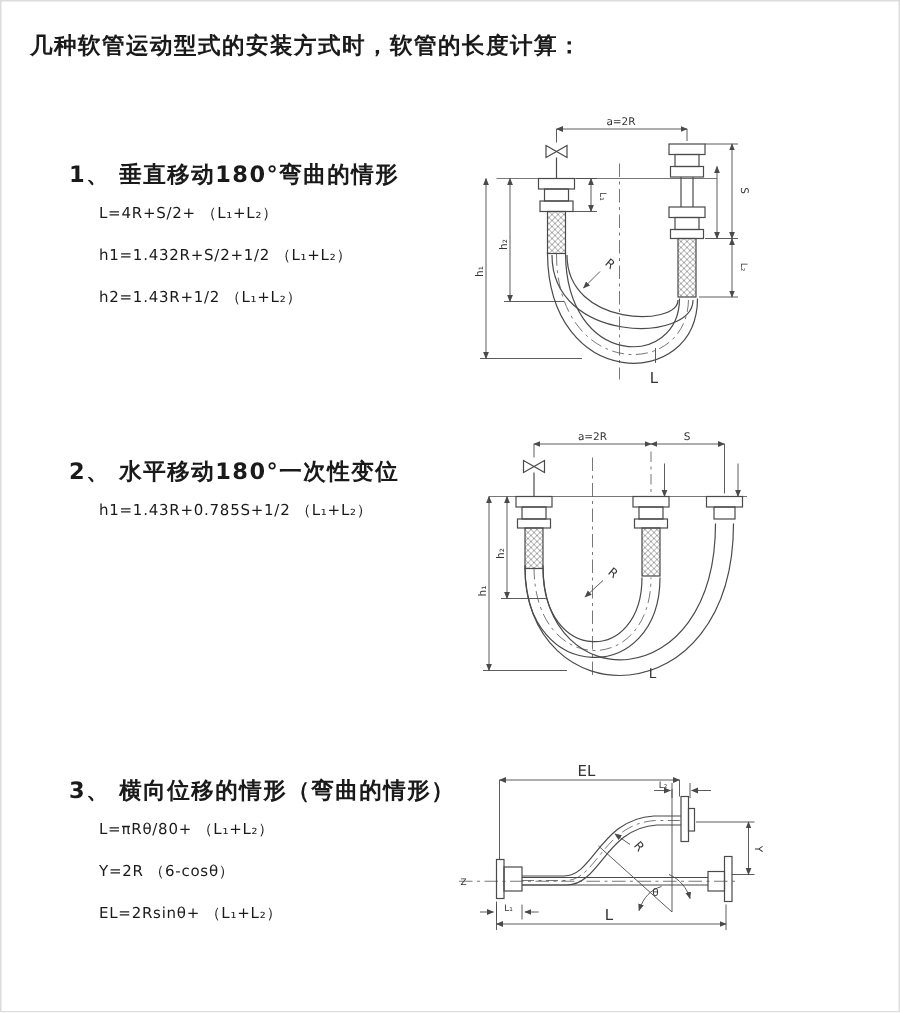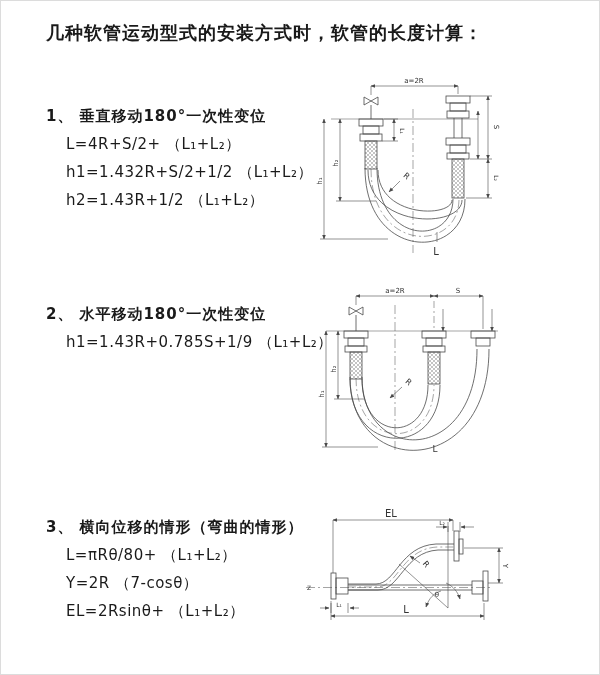--- a/index.html
+++ b/index.html
@@ -2,53 +2,53 @@
 <html><head>
 <meta charset="utf-8">
 <style>
   html,body{margin:0;padding:0;background:#fff;}
   .page{
     position:relative;width:600px;height:675px;background:#ffffff;
     border:1px solid #dcdcdc;box-sizing:border-box;overflow:hidden;
     font-family:"DejaVu Sans","Liberation Sans",sans-serif;color:#1a1a1a;
   }
   .title{
-    position:absolute;left:45px;top:20px;font-size:18px;font-weight:bold;
+    position:absolute;left:19px;top:20px;font-size:15px;font-weight:bold;
     letter-spacing:1px;white-space:nowrap;
   }
   .section{position:absolute;left:45px;width:300px;}
   .sec-heading{height:28px;font-size:15px;font-weight:bold;letter-spacing:1px;white-space:nowrap;}
   .sec-num{margin-right:6px;}
-  .frow{height:28px;font-size:15px;letter-spacing:.5px;padding-left:20px;white-space:nowrap;}
+  .frow{height:28px;font-size:10px;letter-spacing:.5px;padding-left:20px;white-space:nowrap;}
   .diag{position:absolute;}
   svg text{font-family:"DejaVu Sans","Liberation Sans",sans-serif;}
 </style>
 </head>
 <body>
 
 <div class="page">
 
   <div class="title">几种软管运动型式的安装方式时，软管的长度计算：</div>
 
   <div class="section" style="top:106px">
-    <div class="sec-heading"><span class="sec-num">1、</span><span>垂直移动180°一次性变位</span></div>
+    <div class="sec-heading"><span class="sec-num">1、</span><span>垂直移动180°弯曲的情形</span></div>
     <div class="frow">L=4R+S/2+ （L₁+L₂）</div>
     <div class="frow">h1=1.432R+S/2+1/2 （L₁+L₂）</div>
     <div class="frow">h2=1.43R+1/2 （L₁+L₂）</div>
   </div>
 
   <div class="section" style="top:304px">
     <div class="sec-heading"><span class="sec-num">2、</span><span>水平移动180°一次性变位</span></div>
-    <div class="frow">h1=1.43R+0.785S+1/9 （L₁+L₂）</div>
+    <div class="frow">h1=1.43R+0.785S+1/2 （L₁+L₂）</div>
   </div>
 
   <div class="section" style="top:517px">
     <div class="sec-heading"><span class="sec-num">3、</span><span>横向位移的情形（弯曲的情形）</span></div>
     <div class="frow">L=πRθ/80+ （L₁+L₂）</div>
-    <div class="frow">Y=2R （7-cosθ）</div>
+    <div class="frow">Y=2R （6-cosθ）</div>
     <div class="frow">EL=2Rsinθ+ （L₁+L₂）</div>
   </div>
 
   <svg class="diag" style="left:315px;top:70px" width="275" height="195" viewBox="0 0 275 195">
     <defs>
       <pattern id="h1p" width="4" height="4" patternUnits="userSpaceOnUse">
         <path d="M0,4 L4,0 M0,0 L4,4" stroke="#888" stroke-width="0.5"></path>
       </pattern>
       <marker id="a1" viewBox="0 0 10 10" refX="9" refY="5" markerWidth="8" markerHeight="8" orient="auto-start-reverse">
         <path d="M0,1 L10,5 L0,9 z" fill="#4a4a4a"></path>

